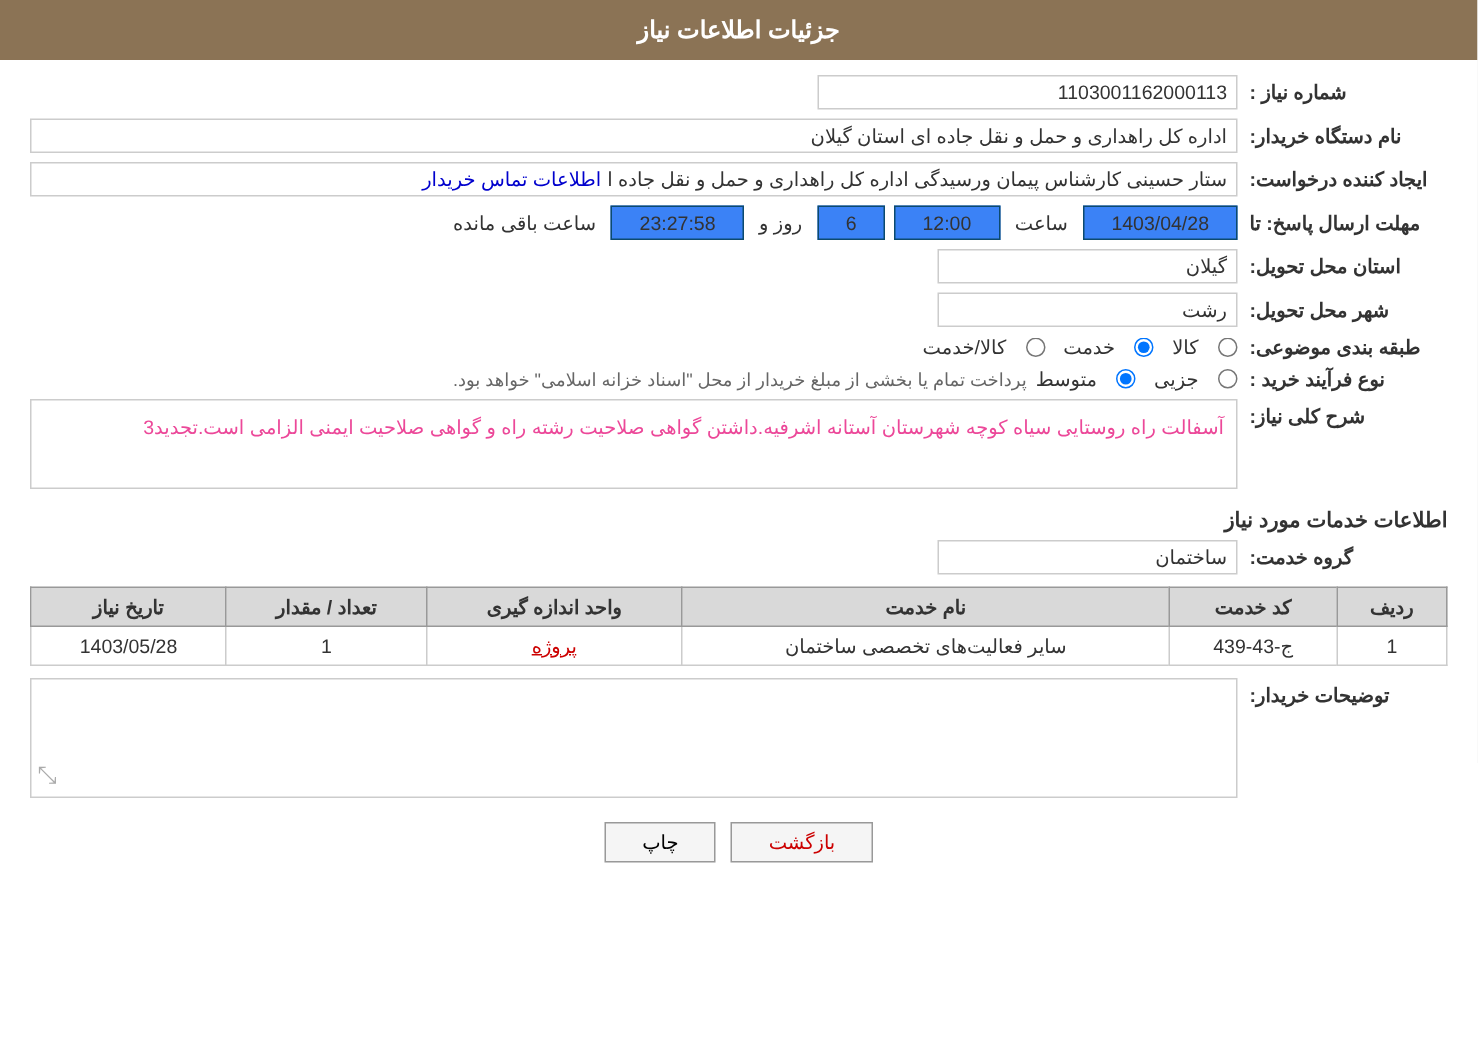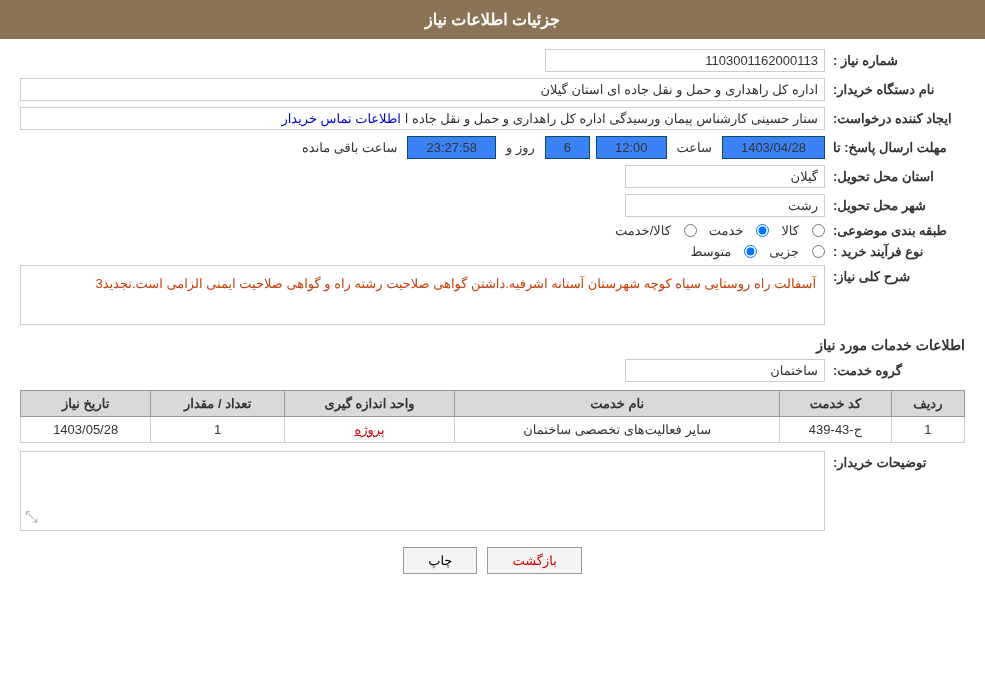--- a/index.html
+++ b/index.html
@@ -58,21 +58,21 @@
       margin: 12px 0 6px 0;
       color: #333;
     }
     .description-box {
       border: 1px solid #ccc;
       background: #fff;
       padding: 8px;
       min-height: 60px;
       width: 100%;
       text-align: right;
-      color: #c2410c;
+      color: #ec4899;
       font-size: 13px;
       line-height: 1.6;
       margin-right: 0;
     }
     .table-container {
       width: 100%;
       margin: 8px 0;
     }
     table {
       width: 100%;
@@ -233,20 +233,21 @@
         <div class="radio-group" style="flex:0 0 auto;">
           <div class="radio-item">
             <input type="radio" name="farayand" style="">
             <span>جزیی</span>
           </div>
           <div class="radio-item">
             <input type="radio" name="farayand" checked="" style="">
             <span>متوسط</span>
           </div>
         </div>
+        <span style="color:#666; font-size:12px;">پرداخت تمام یا بخشی از مبلغ خریدار از محل "اسناد خزانه اسلامی" خواهد بود.</span>
       </div>
     </div>
 
     <div class="full-row" style="align-items:flex-start;">
       <span class="label" style="padding-top:4px;">شرح کلی نیاز:</span>
       <div style="flex:1;">
         <div class="description-box">آسفالت راه روستایی سیاه کوچه شهرستان آستانه اشرفیه.داشتن گواهی صلاحیت رشته راه و گواهی صلاحیت ایمنی الزامی است.تجدید3</div>
       </div>
     </div>
 

